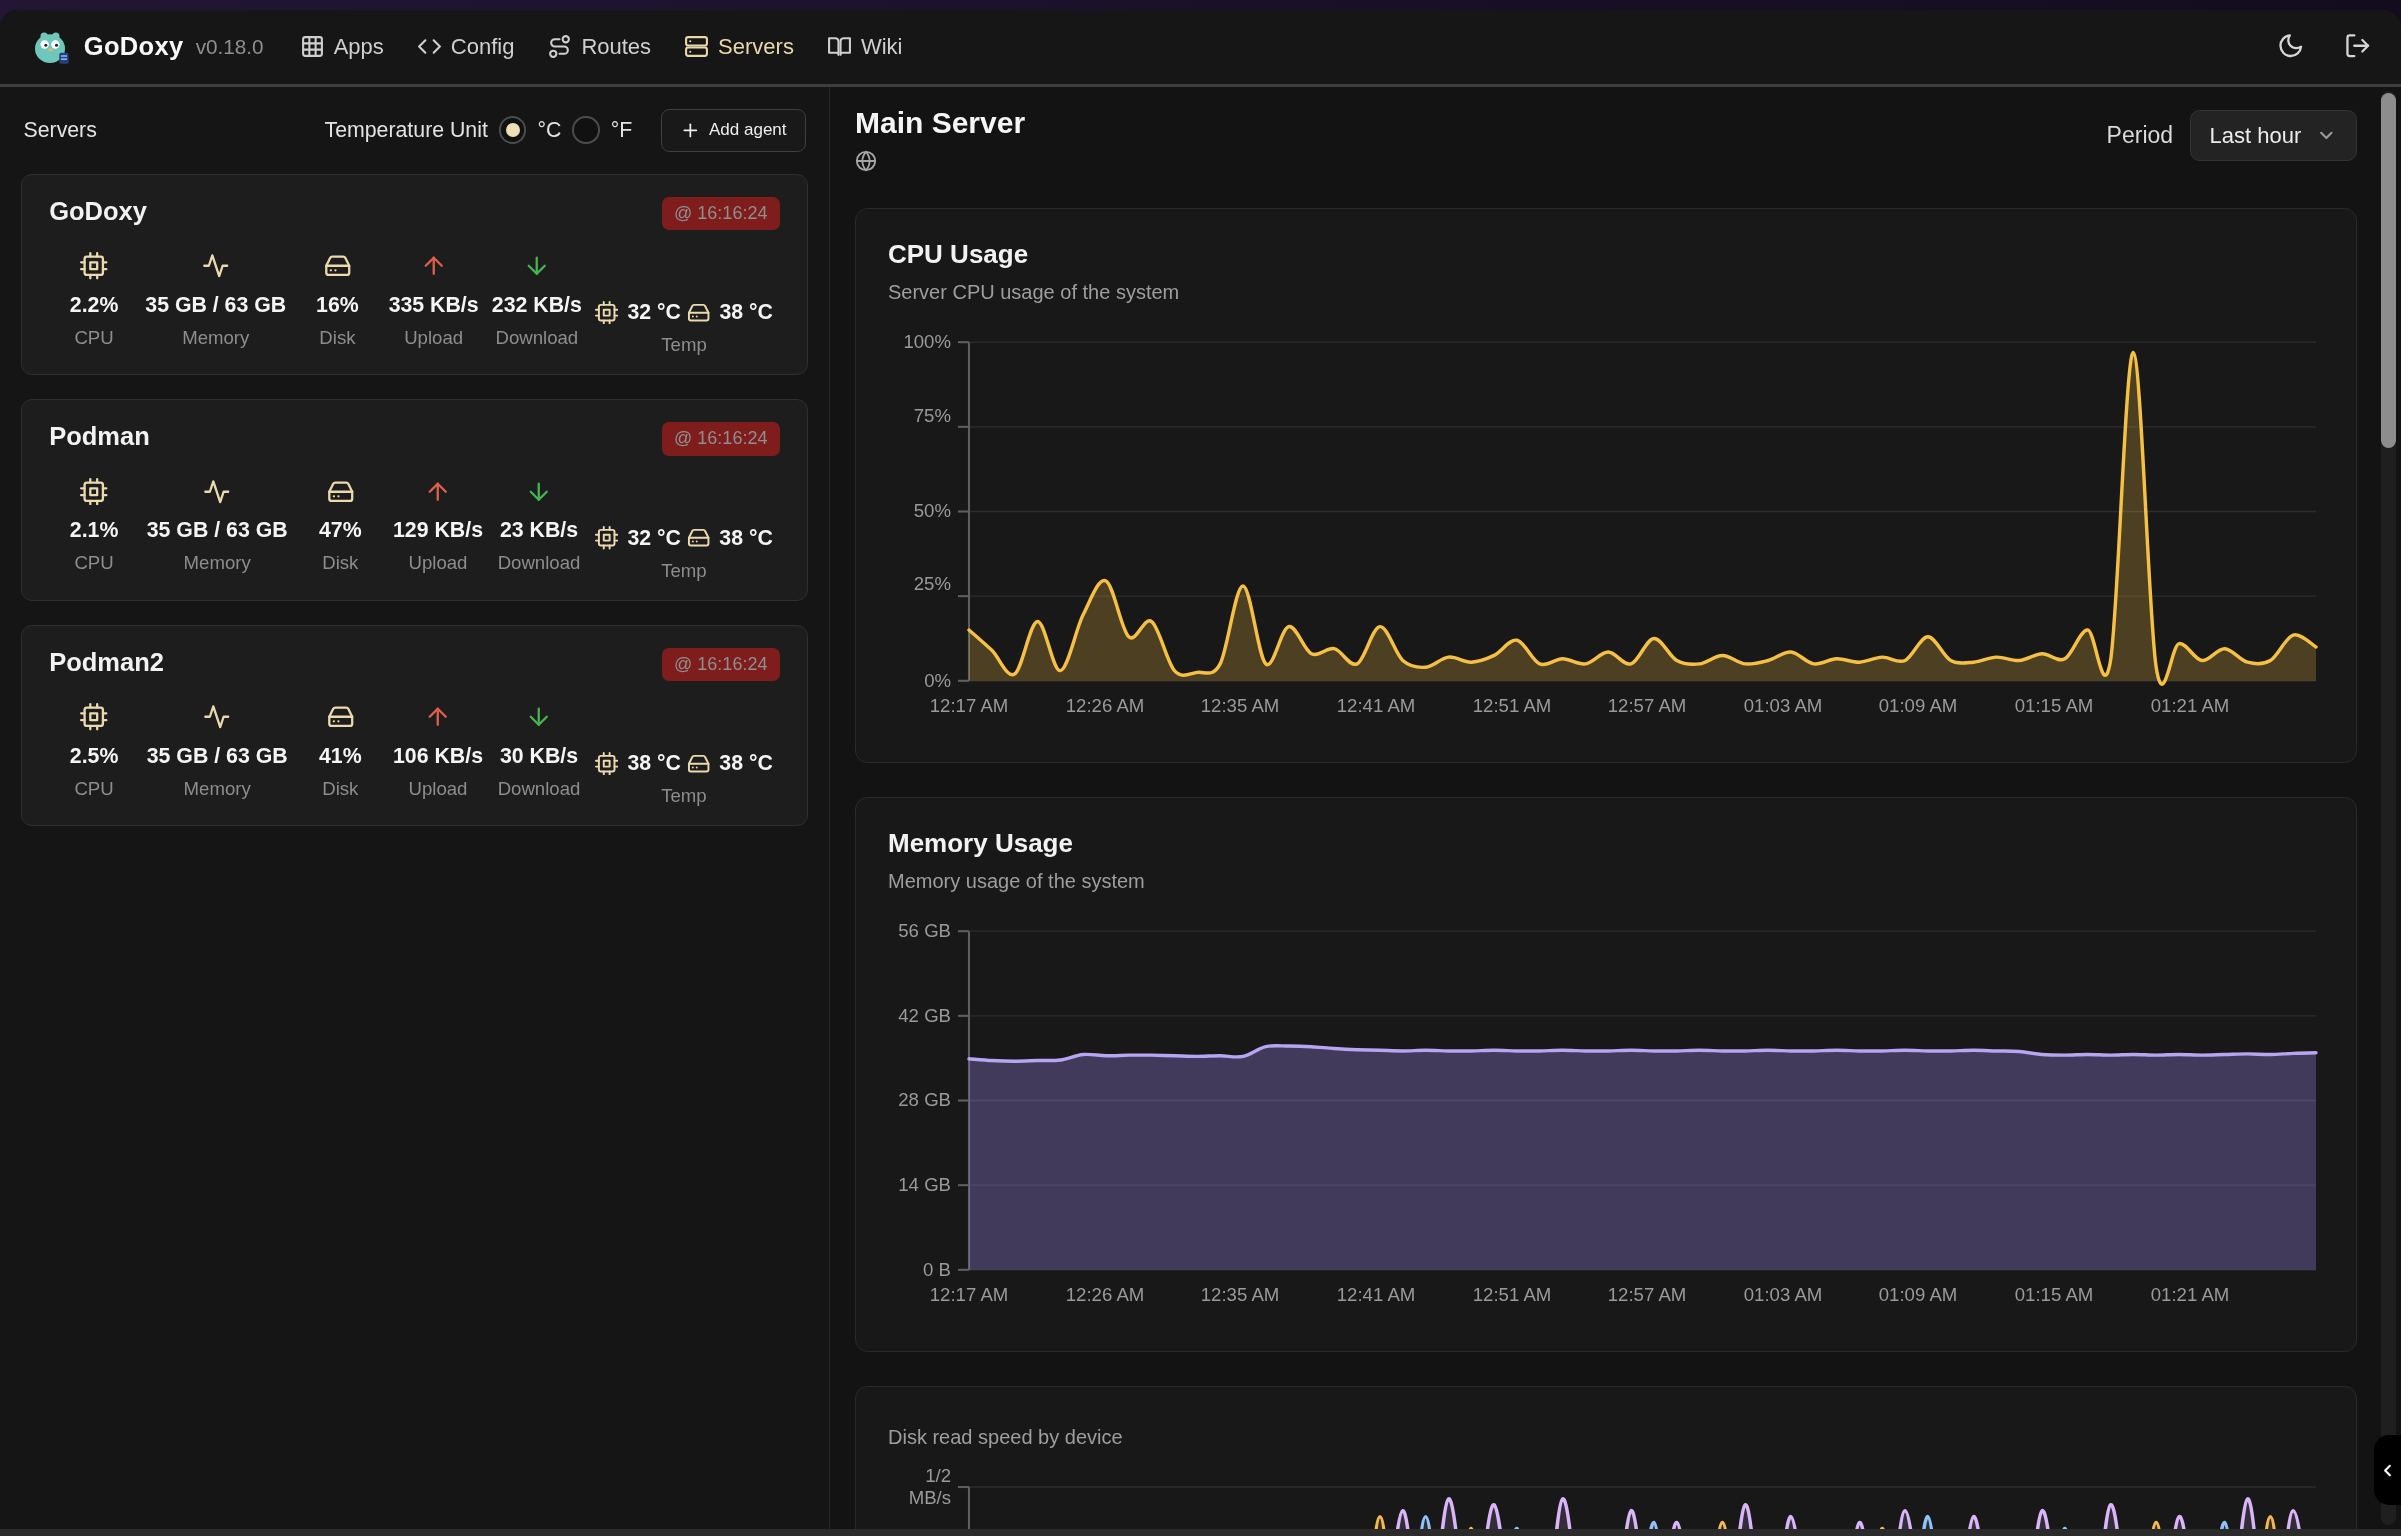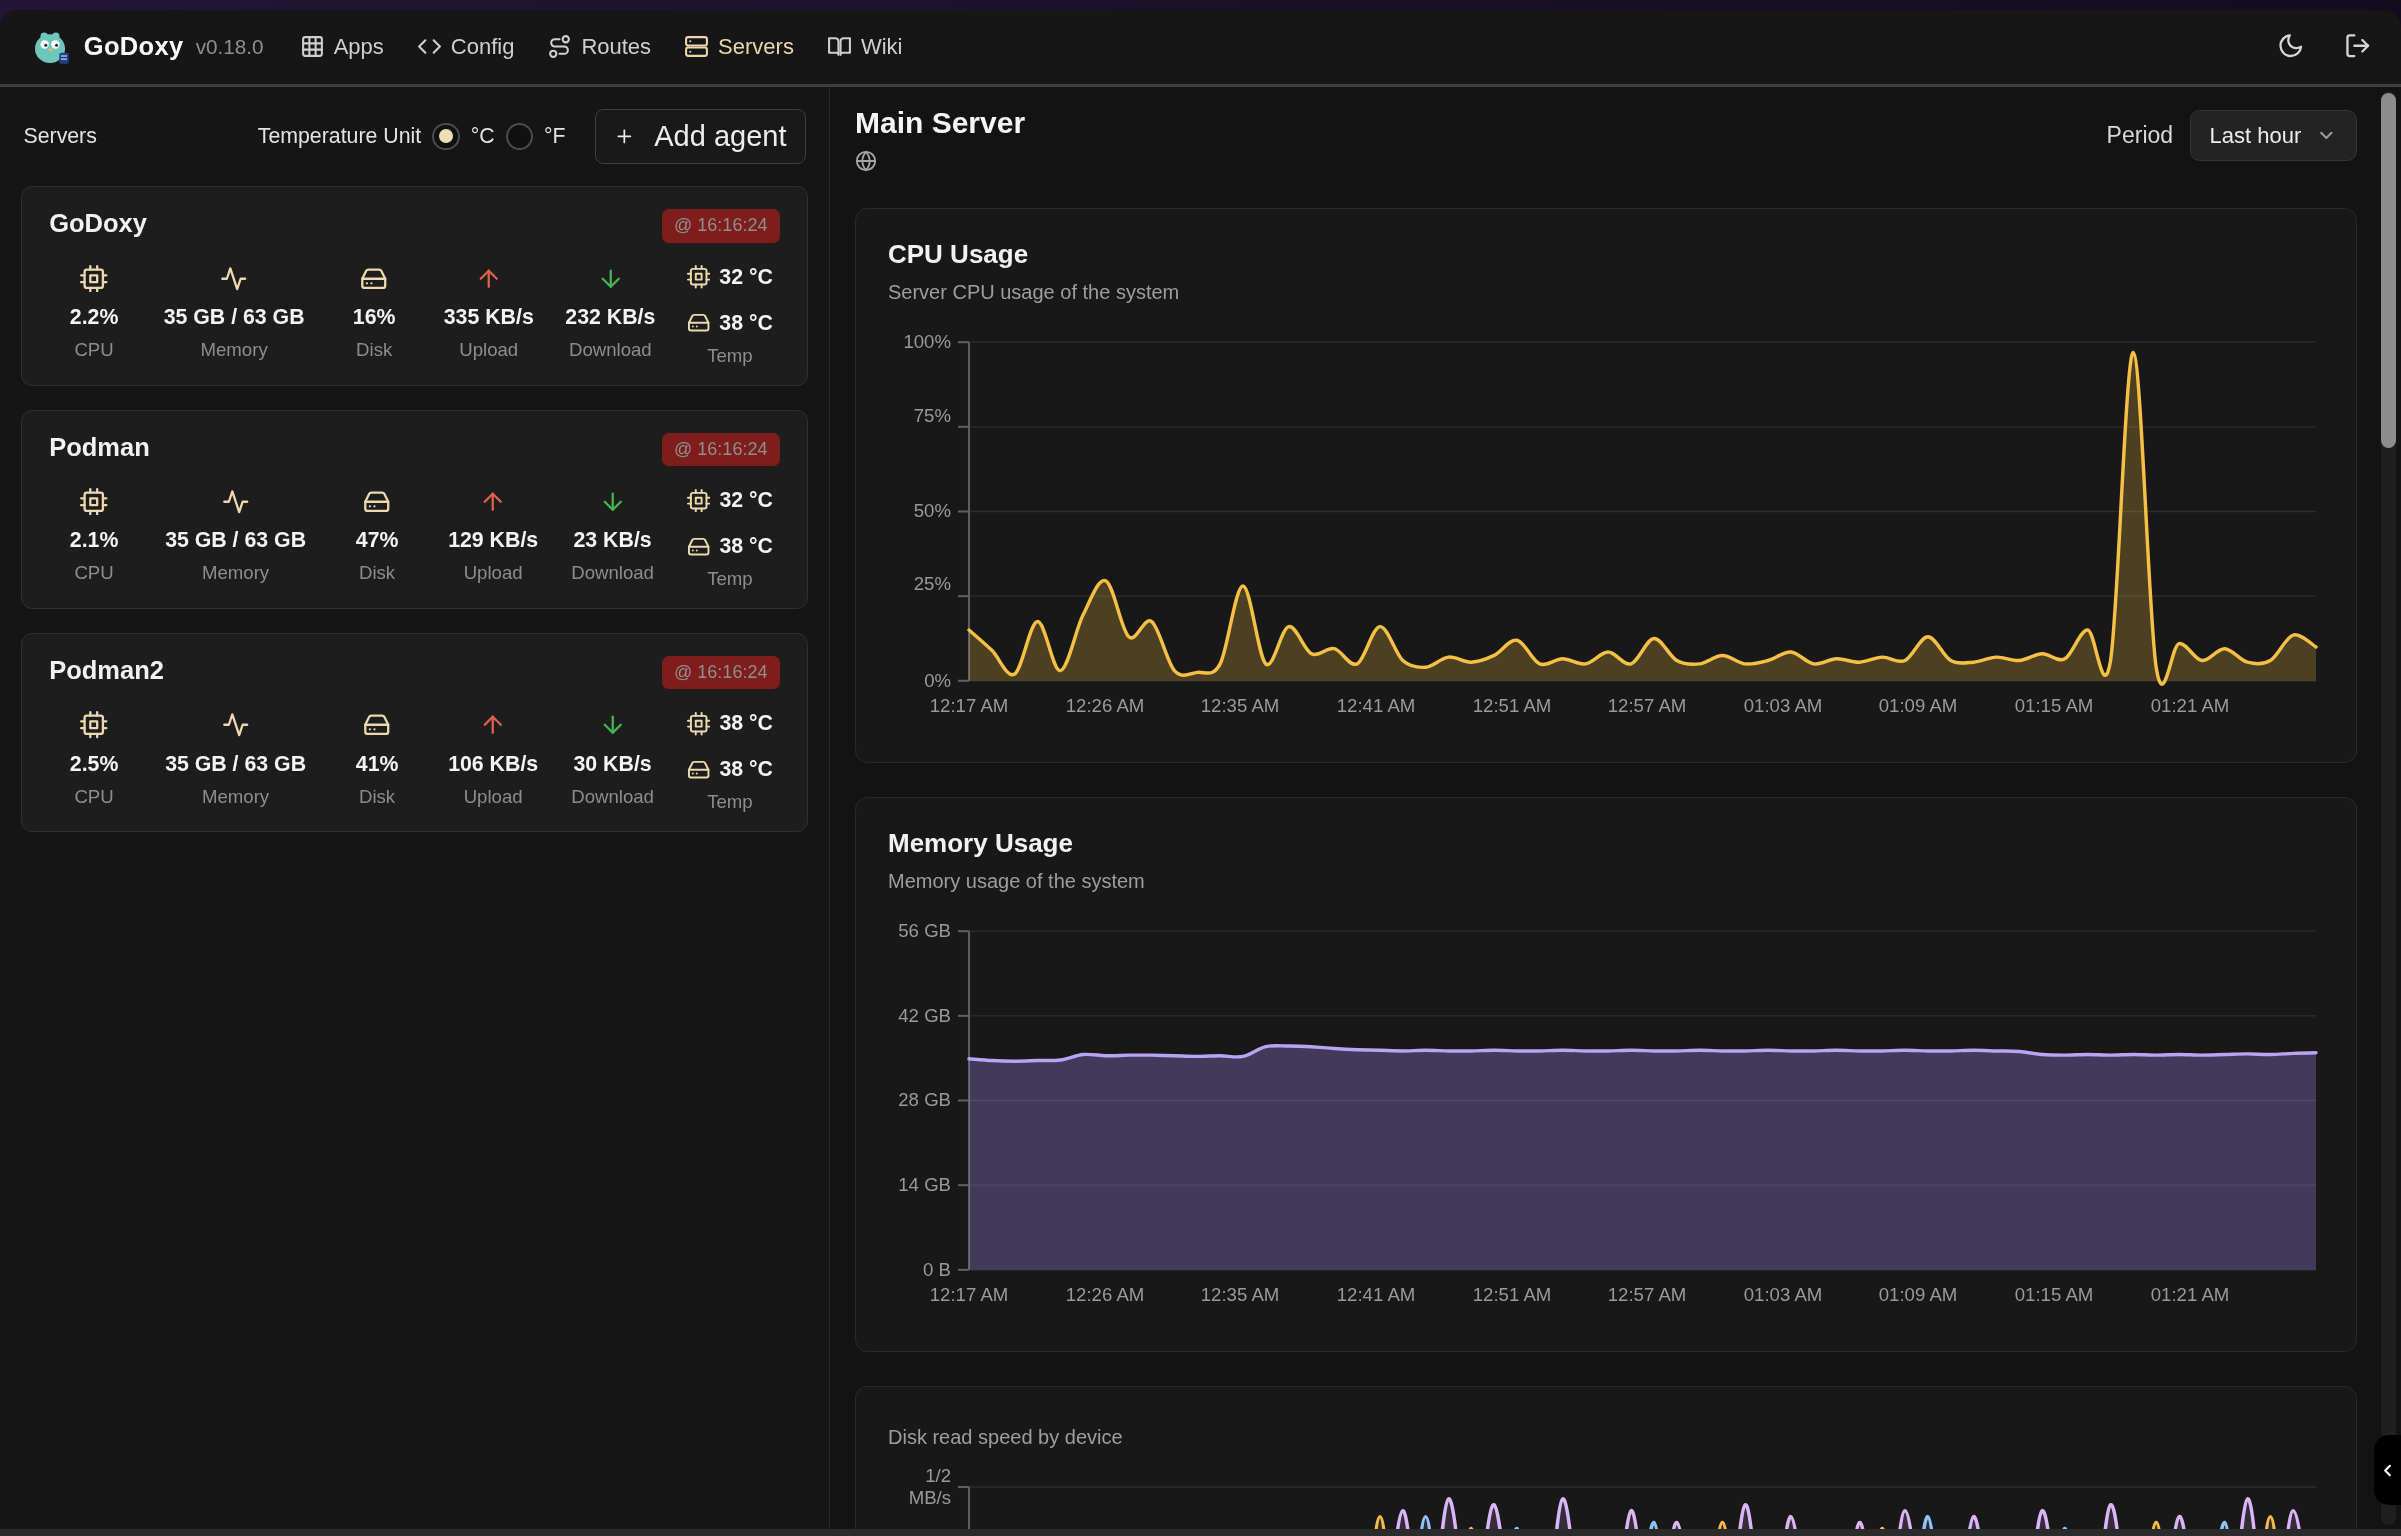--- a/index.html
+++ b/index.html
@@ -27,32 +27,32 @@
   
   .layout { display: flex; height: calc(100% - 81px); }
   .sidebar { width: 830px; flex: none; background: #151515; border-right: 1.4px solid #2a2a2a; padding: 16.5px 20.7px; }
   .main { flex: 1; padding: 18px 44px 0 25px; background: #131313; position: relative; overflow: hidden; }
   
   .sidebar-header { display: flex; align-items: center; margin: 5.5px 2.8px 22px; }
   .sidebar-title { font-size: 21.3px; color: #e3e3e3; }
   .temp-unit { margin-left: auto; display: flex; align-items: center; gap: 11px; font-size: 21.3px; color: #e3e3e3; }
   .radio { width: 27.5px; height: 27.5px; border-radius: 50%; border: 2.1px solid #4c4c4c; background: #111; position: relative; flex: none; cursor: pointer; }
   .radio.selected::after { content: ""; position: absolute; inset: 4.8px; border-radius: 50%; background: #efdfb6; }
-  .add-agent { margin-left: 18px; display: flex; align-items: center; gap: 20px; border: 1.4px solid #3f3f3f; border-radius: 8.3px; padding: 10.3px 18px; font-size: 29px; color: #ededed; background: #191919; cursor: pointer; }
+  .add-agent { margin-left: 18px; display: flex; align-items: center; gap: 8px; border: 1.4px solid #3f3f3f; border-radius: 8.3px; padding: 10.3px 18px; font-size: 17px; color: #ededed; background: #191919; cursor: pointer; }
   .add-agent svg { width: 20.7px; height: 20.7px; }
   .server-card { background: #1d1d1d; border: 1.4px solid #2f2f2f; border-radius: 11px; padding: 22px 27.5px 18px; margin-bottom: 24px; cursor: pointer; }
   .server-card-header { display: flex; align-items: flex-start; }
   .server-name { font-size: 25.5px; font-weight: 600; color: #f2f2f2; }
   .server-time { margin-left: auto; background: #7f1d1d; color: #8f8f8f; font-size: 18px; padding: 6.2px 12.4px; border-radius: 6.9px; }
   .server-stats { display: flex; justify-content: space-between; margin-top: 22px; padding: 0 6.9px; }
   .stat { display: flex; flex-direction: column; align-items: center; min-width: 76px; }
   .stat-icon svg { width: 27.5px; height: 27.5px; }
   .stat-value { margin-top: 11px; font-size: 21.3px; font-weight: bold; color: #f5f5f5; white-space: nowrap; }
   .stat-label { margin-top: 9px; font-size: 18.6px; color: #8d8d8d; }
-  .temp-rows { display: flex; flex-direction: column; gap: 21px; }
+  .temp-rows { display: flex; flex-direction: row; gap: 6px; margin-top: 48px; }
   .temp-row { display: flex; align-items: center; gap: 9px; font-size: 21.3px; font-weight: bold; color: #f5f5f5; }
   .temp-row svg { width: 23.4px; height: 23.4px; }
   
   .main-header { display: flex; align-items: flex-start; margin-top: 1.4px; }
   .main-title { font-size: 30px; font-weight: 600; color: #f5f5f5; }
   .globe-wrap { margin-top: 9.6px; color: #a5a5a5; }
   .globe-wrap svg { width: 22px; height: 22px; }
   .period { margin-left: auto; display: flex; align-items: center; gap: 16.5px; margin-top: 4.1px; }
   .period-label { font-size: 23px; color: #d9d9d9; }
   .period-select { display: flex; align-items: center; gap: 15px; background: #232323; border: 1.4px solid #353535; border-radius: 9.6px; padding: 11.7px 19px; font-size: 22px; color: #ececec; cursor: pointer; }

